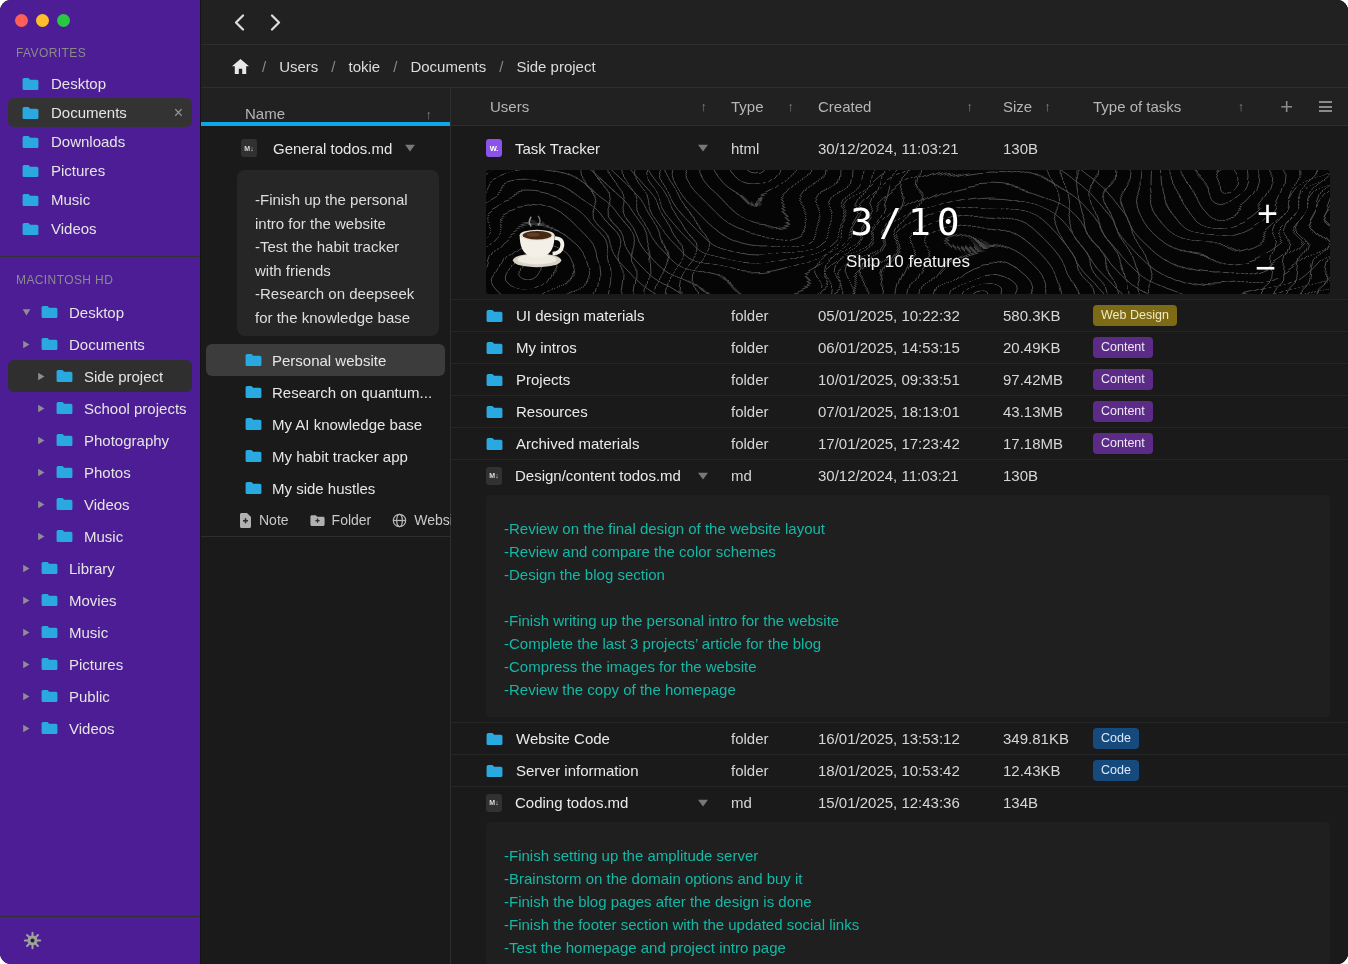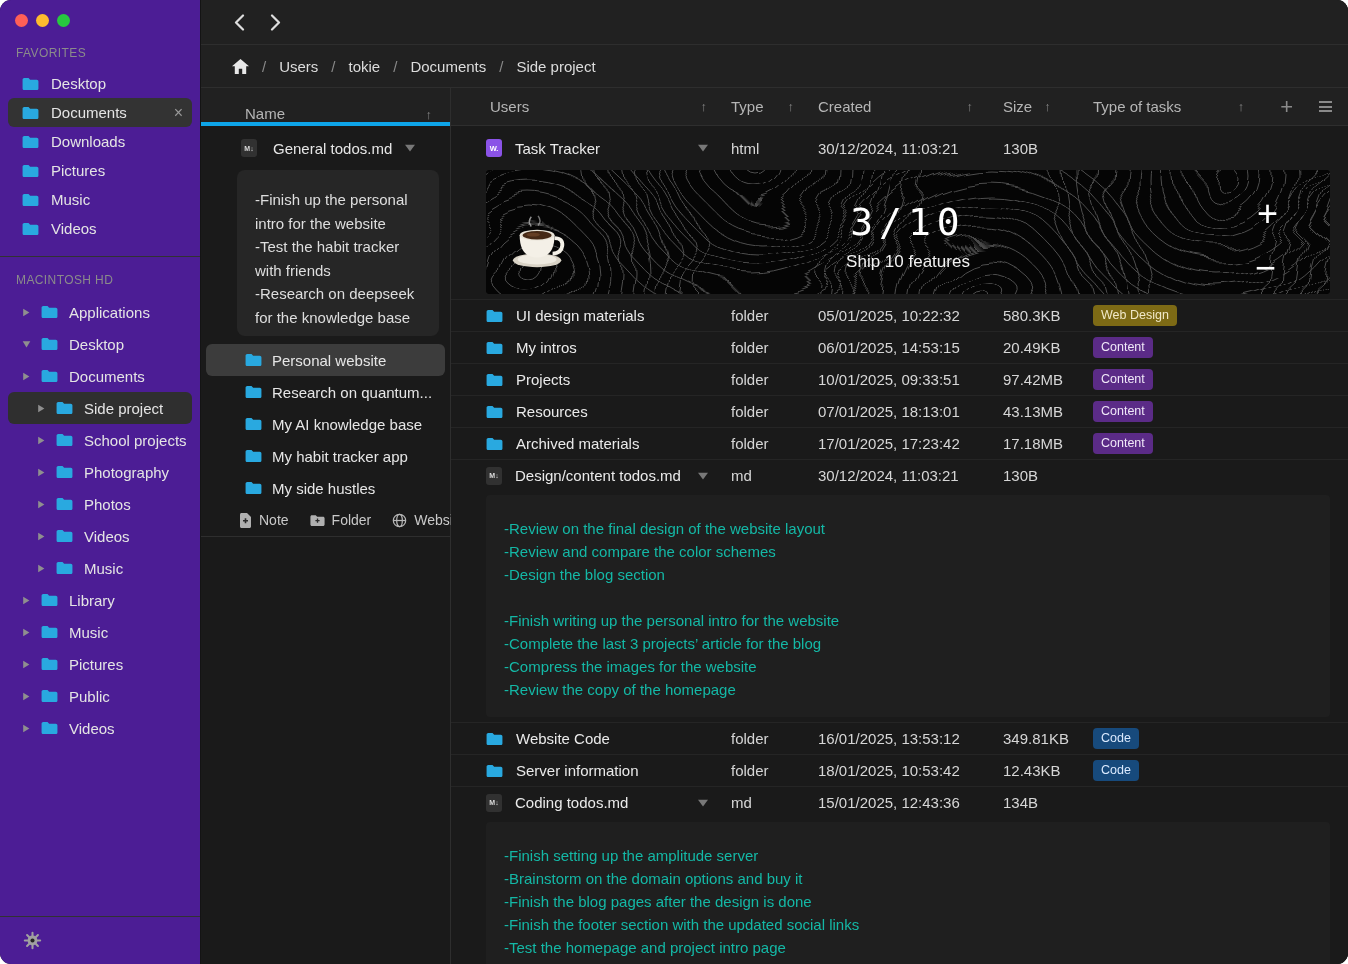--- a/index.html
+++ b/index.html
@@ -137,33 +137,20 @@
             </svg>
     <span class="lbl">Videos</span>
 
   </div>
         </div>
       <div class="side-div"></div>
       <div class="side-title">MACINTOSH HD</div>
       <div id="treeList">
   <div class="tree-row">
     <span class="tri">
-              <svg width="8" height="9" viewBox="0 0 8 9">
-                <path d="M1.2 0.7v7.6l6.2-3.8z" fill="#8f8f8f"></path>
-              </svg>
-            </span>
-    <span class="fold">
-              <svg width="17" height="14" viewBox="0 0 18 15">
-                <path d="M0.5 3C0.5 2 1.3 1.2 2.3 1.2h4.6L8.6 3h7.1c1 0 1.8.8 1.8 1.8v7.4c0 1-.8 1.8-1.8 1.8H2.3c-1 0-1.8-.8-1.8-1.8z" fill="#29a9e0"></path>
-              </svg>
-            </span>
-    <span class="lbl">Applications</span>
-  </div>
-  <div class="tree-row">
-    <span class="tri">
               <svg width="9" height="8" viewBox="0 0 9 8">
                 <path d="M0.7 1.2h7.6L4.5 7.4z" fill="#8f8f8f"></path>
               </svg>
             </span>
     <span class="fold">
               <svg width="17" height="14" viewBox="0 0 18 15">
                 <path d="M0.5 3C0.5 2 1.3 1.2 2.3 1.2h4.6L8.6 3h7.1c1 0 1.8.8 1.8 1.8v7.4c0 1-.8 1.8-1.8 1.8H2.3c-1 0-1.8-.8-1.8-1.8z" fill="#29a9e0"></path>
               </svg>
             </span>
     <span class="lbl">Desktop</span>
@@ -264,20 +251,33 @@
               <svg width="8" height="9" viewBox="0 0 8 9">
                 <path d="M1.2 0.7v7.6l6.2-3.8z" fill="#8f8f8f"></path>
               </svg>
             </span>
     <span class="fold">
               <svg width="17" height="14" viewBox="0 0 18 15">
                 <path d="M0.5 3C0.5 2 1.3 1.2 2.3 1.2h4.6L8.6 3h7.1c1 0 1.8.8 1.8 1.8v7.4c0 1-.8 1.8-1.8 1.8H2.3c-1 0-1.8-.8-1.8-1.8z" fill="#29a9e0"></path>
               </svg>
             </span>
     <span class="lbl">Library</span>
+  </div>
+  <div class="tree-row">
+    <span class="tri">
+              <svg width="8" height="9" viewBox="0 0 8 9">
+                <path d="M1.2 0.7v7.6l6.2-3.8z" fill="#8f8f8f"></path>
+              </svg>
+            </span>
+    <span class="fold">
+              <svg width="17" height="14" viewBox="0 0 18 15">
+                <path d="M0.5 3C0.5 2 1.3 1.2 2.3 1.2h4.6L8.6 3h7.1c1 0 1.8.8 1.8 1.8v7.4c0 1-.8 1.8-1.8 1.8H2.3c-1 0-1.8-.8-1.8-1.8z" fill="#29a9e0"></path>
+              </svg>
+            </span>
+    <span class="lbl">Movies</span>
   </div>
   <div class="tree-row">
     <span class="tri">
               <svg width="8" height="9" viewBox="0 0 8 9">
                 <path d="M1.2 0.7v7.6l6.2-3.8z" fill="#8f8f8f"></path>
               </svg>
             </span>
     <span class="fold">
               <svg width="17" height="14" viewBox="0 0 18 15">
                 <path d="M0.5 3C0.5 2 1.3 1.2 2.3 1.2h4.6L8.6 3h7.1c1 0 1.8.8 1.8 1.8v7.4c0 1-.8 1.8-1.8 1.8H2.3c-1 0-1.8-.8-1.8-1.8z" fill="#29a9e0"></path>

